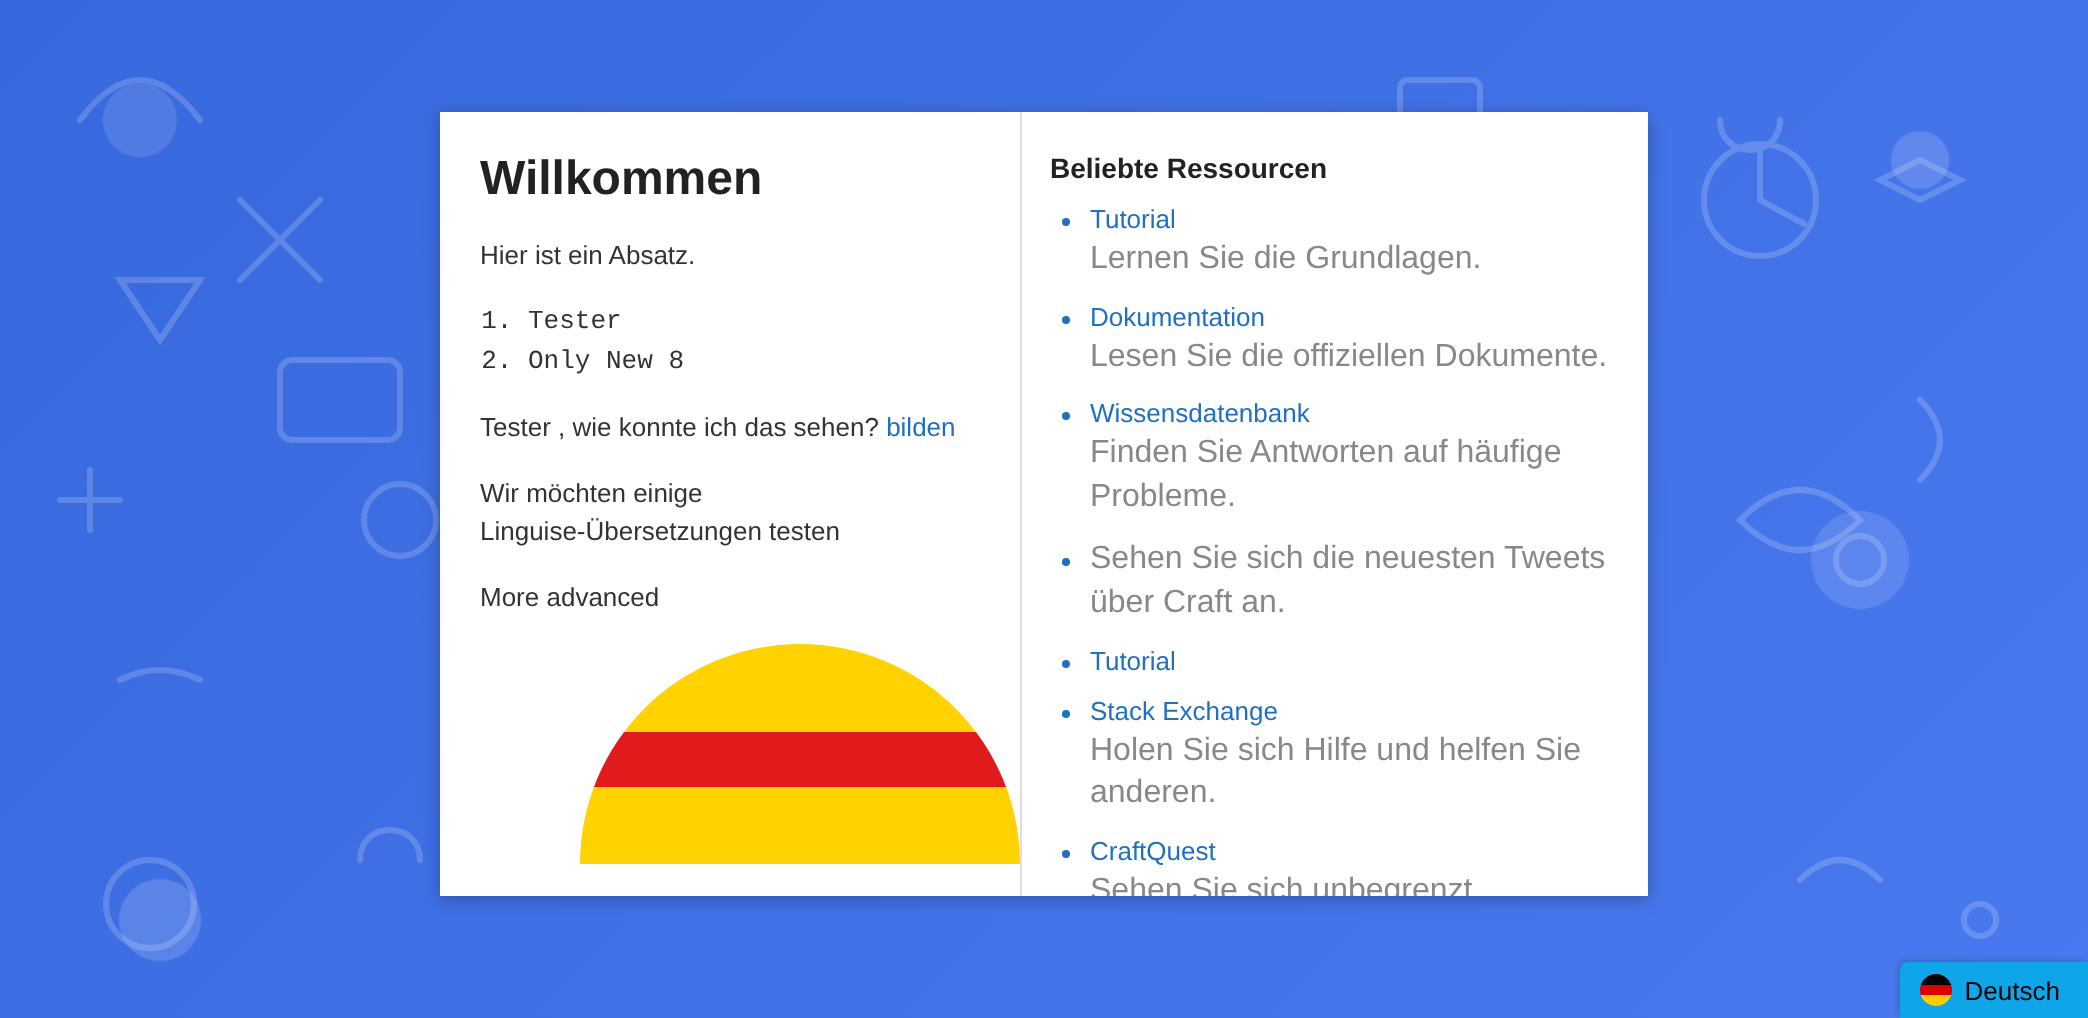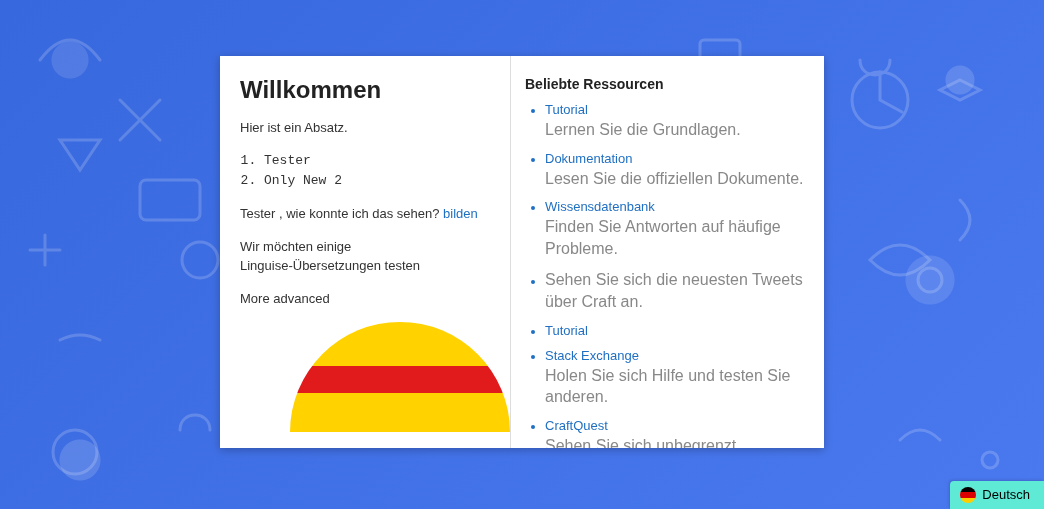--- a/index.html
+++ b/index.html
@@ -78,24 +78,25 @@
   .pane-left::-webkit-scrollbar-track { background:#f0f0f0; }
   .pane-left::-webkit-scrollbar-thumb { background:#cfcfcf; }
   .pane-right::-webkit-scrollbar { width:14px; }
   .pane-right::-webkit-scrollbar-track { background:#f0f0f0; }
   .pane-right::-webkit-scrollbar-thumb { background:#cfcfcf; }
   
   .lang {
     position:absolute;
     right: 0;
     bottom: 0;
-    background:#5eead4;
+    background:#0ea5e9;
     padding:6px 14px 6px 10px;
     font-size:13px;
     display:flex;
+    align-items:center;
     gap:6px;
     box-shadow: -1px -1px 3px rgba(0,0,0,.15);
     border-top-left-radius:4px;
     cursor:pointer;
   }
   .lang .de-flag {
     width:16px; height:16px; border-radius:50%;
     background: linear-gradient(to bottom, #000 0 33%, #dd0000 33% 66%, #ffce00 66% 100%);
     flex:0 0 auto;
   }
@@ -130,21 +131,21 @@
 </div>
 
 <div class="card">
 
   <div class="pane-left" style="overflow-x:scroll; overflow-y:hidden;">
     <div style="min-width:320px;">
     <h1>Willkommen</h1>
     <p>Hier ist ein Absatz.</p>
     <ol>
       <li>Tester</li>
-      <li>Only New 2</li>
+      <li>Only New 8</li>
     </ol>
     <p>
       <span>Tester , wie konnte ich das sehen? </span><span class="link">bilden</span>
     </p>
     <p>
       <span>Wir möchten einige</span><br>
       <span>Linguise-Übersetzungen testen</span>
     </p>
     <p>More advanced</p>
     <div class="flag"></div>
@@ -169,21 +170,21 @@
           <div class="res-desc">Finden Sie Antworten auf häufige Probleme.</div>
         </li>
         <li>
           <div class="res-desc">Sehen Sie sich die neuesten Tweets über Craft an.</div>
         </li>
         <li>
           <span class="res-title">Tutorial</span>
         </li>
         <li>
           <span class="res-title">Stack Exchange</span>
-          <div class="res-desc">Holen Sie sich Hilfe und testen Sie anderen.</div>
+          <div class="res-desc">Holen Sie sich Hilfe und helfen Sie anderen.</div>
         </li>
         <li>
           <span class="res-title">CraftQuest</span>
           <div class="res-desc">Sehen Sie sich unbegrenzt Videolektionen und Kurse an.</div>
         </li>
         <li>
           <span class="res-title">Craft-Linkliste</span>
         </li>
       </ul>
   </div>

